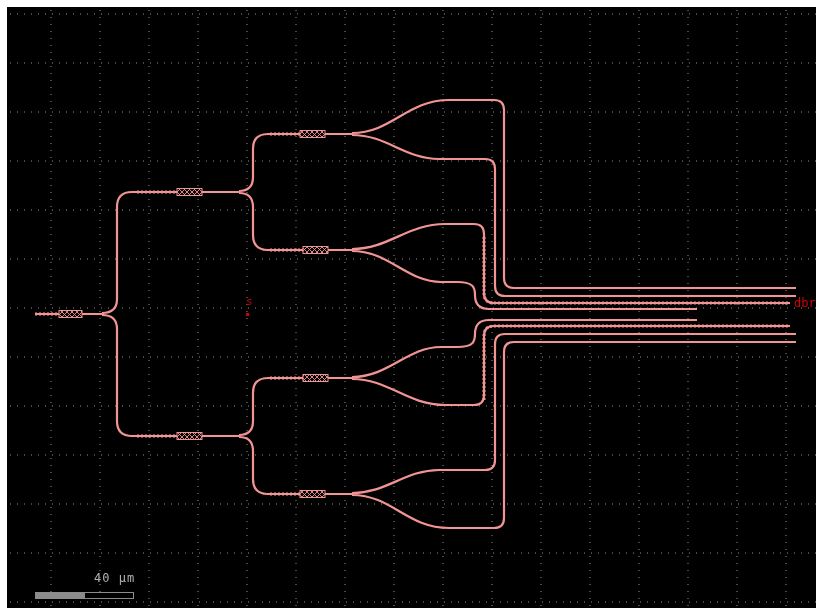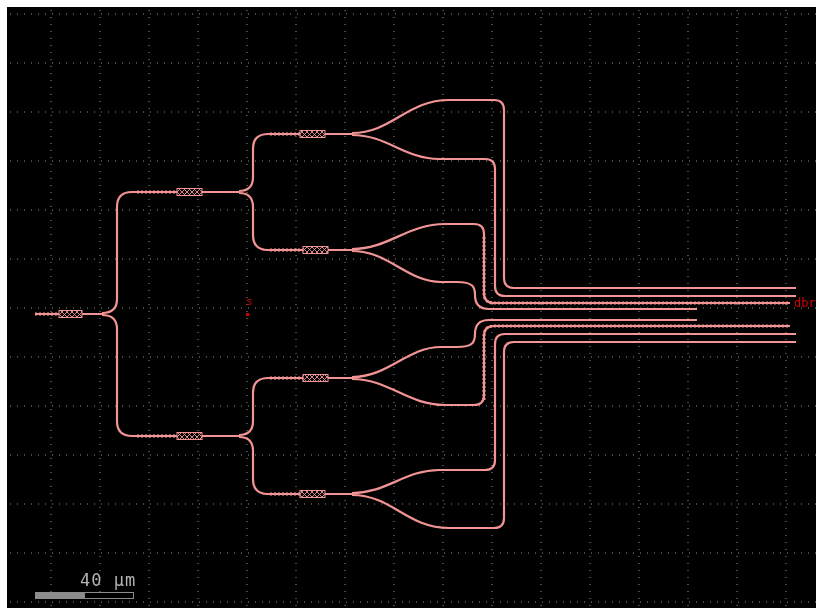--- a/index.html
+++ b/index.html
@@ -15,21 +15,21 @@
       radial-gradient(circle, #8f8f8f 0.7px, transparent 1px),
       radial-gradient(circle, #8f8f8f 0.7px, transparent 1px);
     background-size:7px 49px, 49px 7px;
     background-position:0px -17.5px, 19.5px 0px;
   }
   #geom{position:absolute;left:0;top:0;width:816px;height:616px;pointer-events:none;}
   .lbl{position:absolute;line-height:1;white-space:pre;}
   #s-label{left:239px;top:289px;color:#d40000;font-size:11px;}
   #origin-dot{position:absolute;left:239px;top:306px;width:3px;height:3px;background:#d40000;}
   #dbr-label{left:787px;top:290px;color:#d40000;font-size:12px;}
-  #scalebar-text{left:73px;top:565px;color:#b2b2b2;font-size:17px;letter-spacing:1px;}
+  #scalebar-text{left:87px;top:565px;color:#b2b2b2;font-size:12px;letter-spacing:1px;}
   #scalebar-fill{position:absolute;left:28px;top:585px;width:49px;height:7px;background:#8c8c8c;}
   #scalebar-outline{position:absolute;left:77px;top:585px;width:48px;height:5px;background:#000;border:1px solid #8c8c8c;}
 </style>
 </head>
 <body>
 
 <div id="screen">
   <div id="canvas">
     <svg id="geom" viewBox="0 0 816 616" xmlns="http://www.w3.org/2000/svg">
       <defs>

